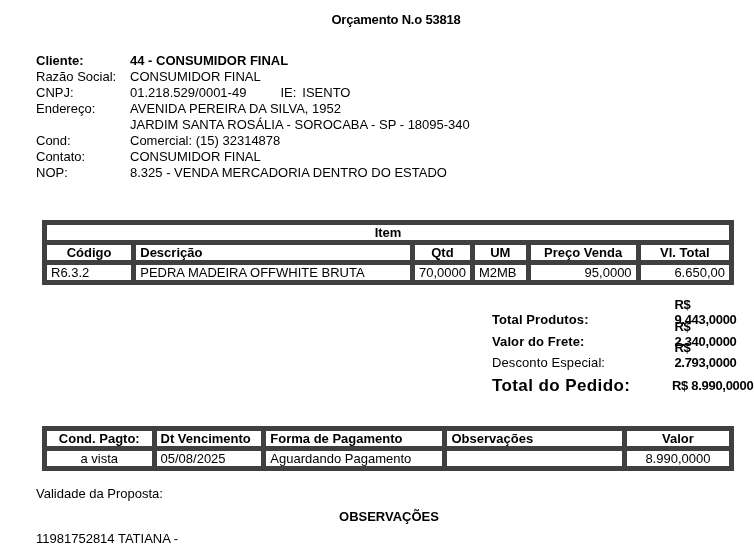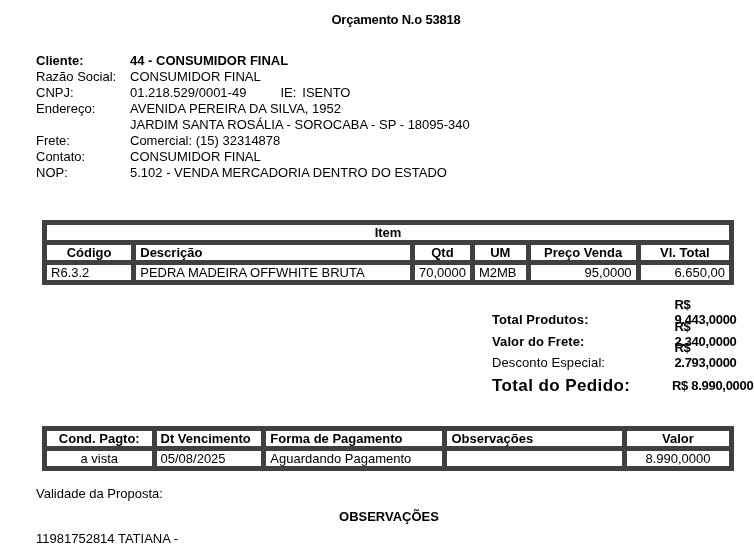--- a/index.html
+++ b/index.html
@@ -63,30 +63,30 @@
   </div>
   <div class="row">
     <span class="lbl">Endereço:</span>
     <span class="val">AVENIDA PEREIRA DA SILVA, 1952</span>
   </div>
   <div class="row">
     <span class="lbl"></span>
     <span class="val">JARDIM SANTA ROSÁLIA - SOROCABA - SP - 18095-340</span>
   </div>
   <div class="row">
-    <span class="lbl">Frete:</span>
+    <span class="lbl">Cond:</span>
     <span class="val">Comercial: (15) 32314878</span>
   </div>
   <div class="row">
     <span class="lbl">Contato:</span>
     <span class="val">CONSUMIDOR FINAL</span>
   </div>
   <div class="row">
     <span class="lbl">NOP:</span>
-    <span class="val">5.102 - VENDA MERCADORIA DENTRO DO ESTADO</span>
+    <span class="val">8.325 - VENDA MERCADORIA DENTRO DO ESTADO</span>
   </div>
 </div>
 
 <table class="items tbl-border">
   <colgroup>
     <col style="width:91px">
       <col style="width:281px">
       <col style="width:58px">
       <col style="width:56px">
       <col style="width:111px">

